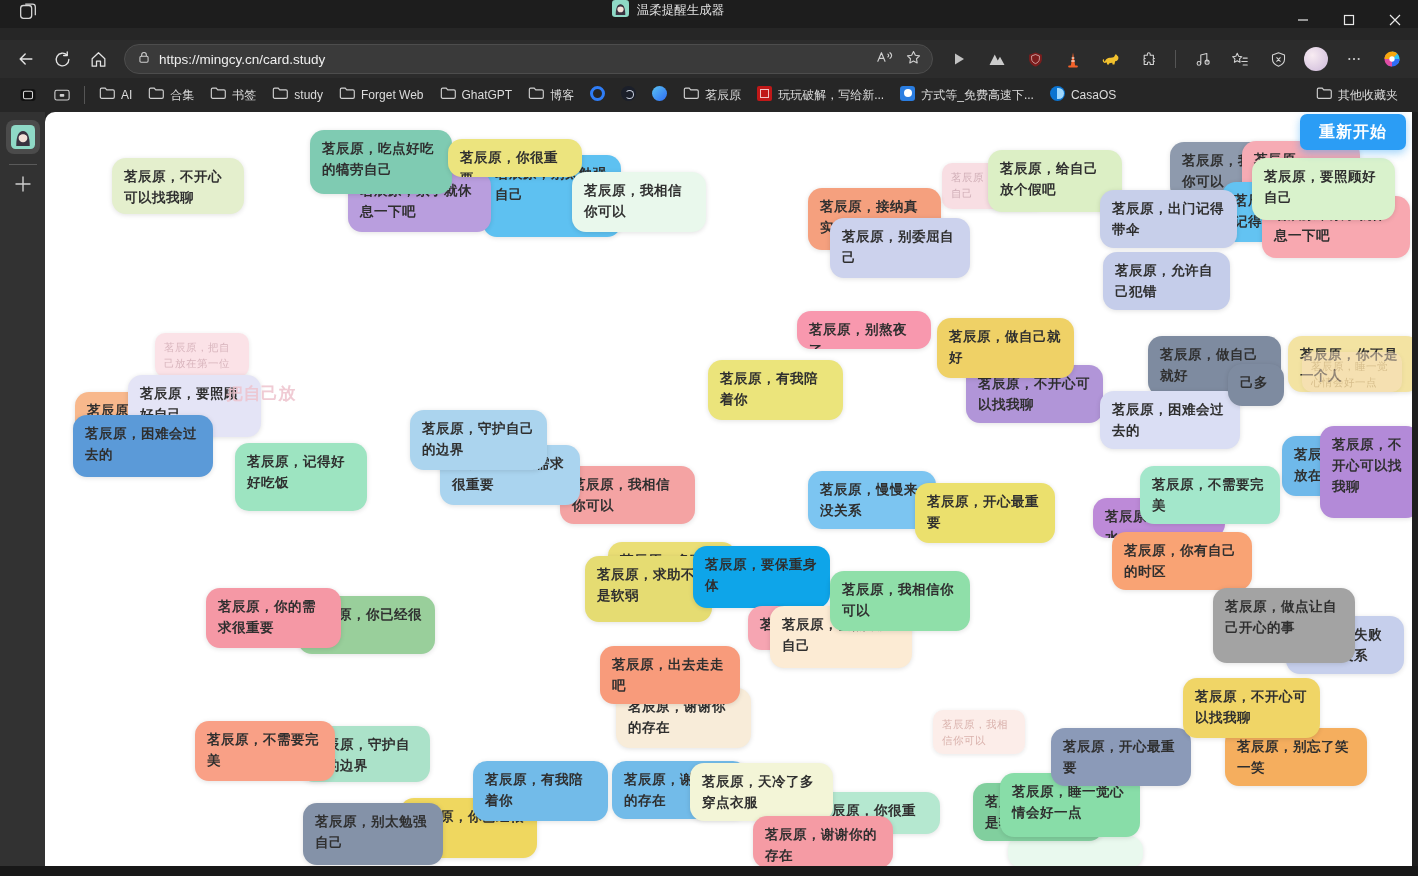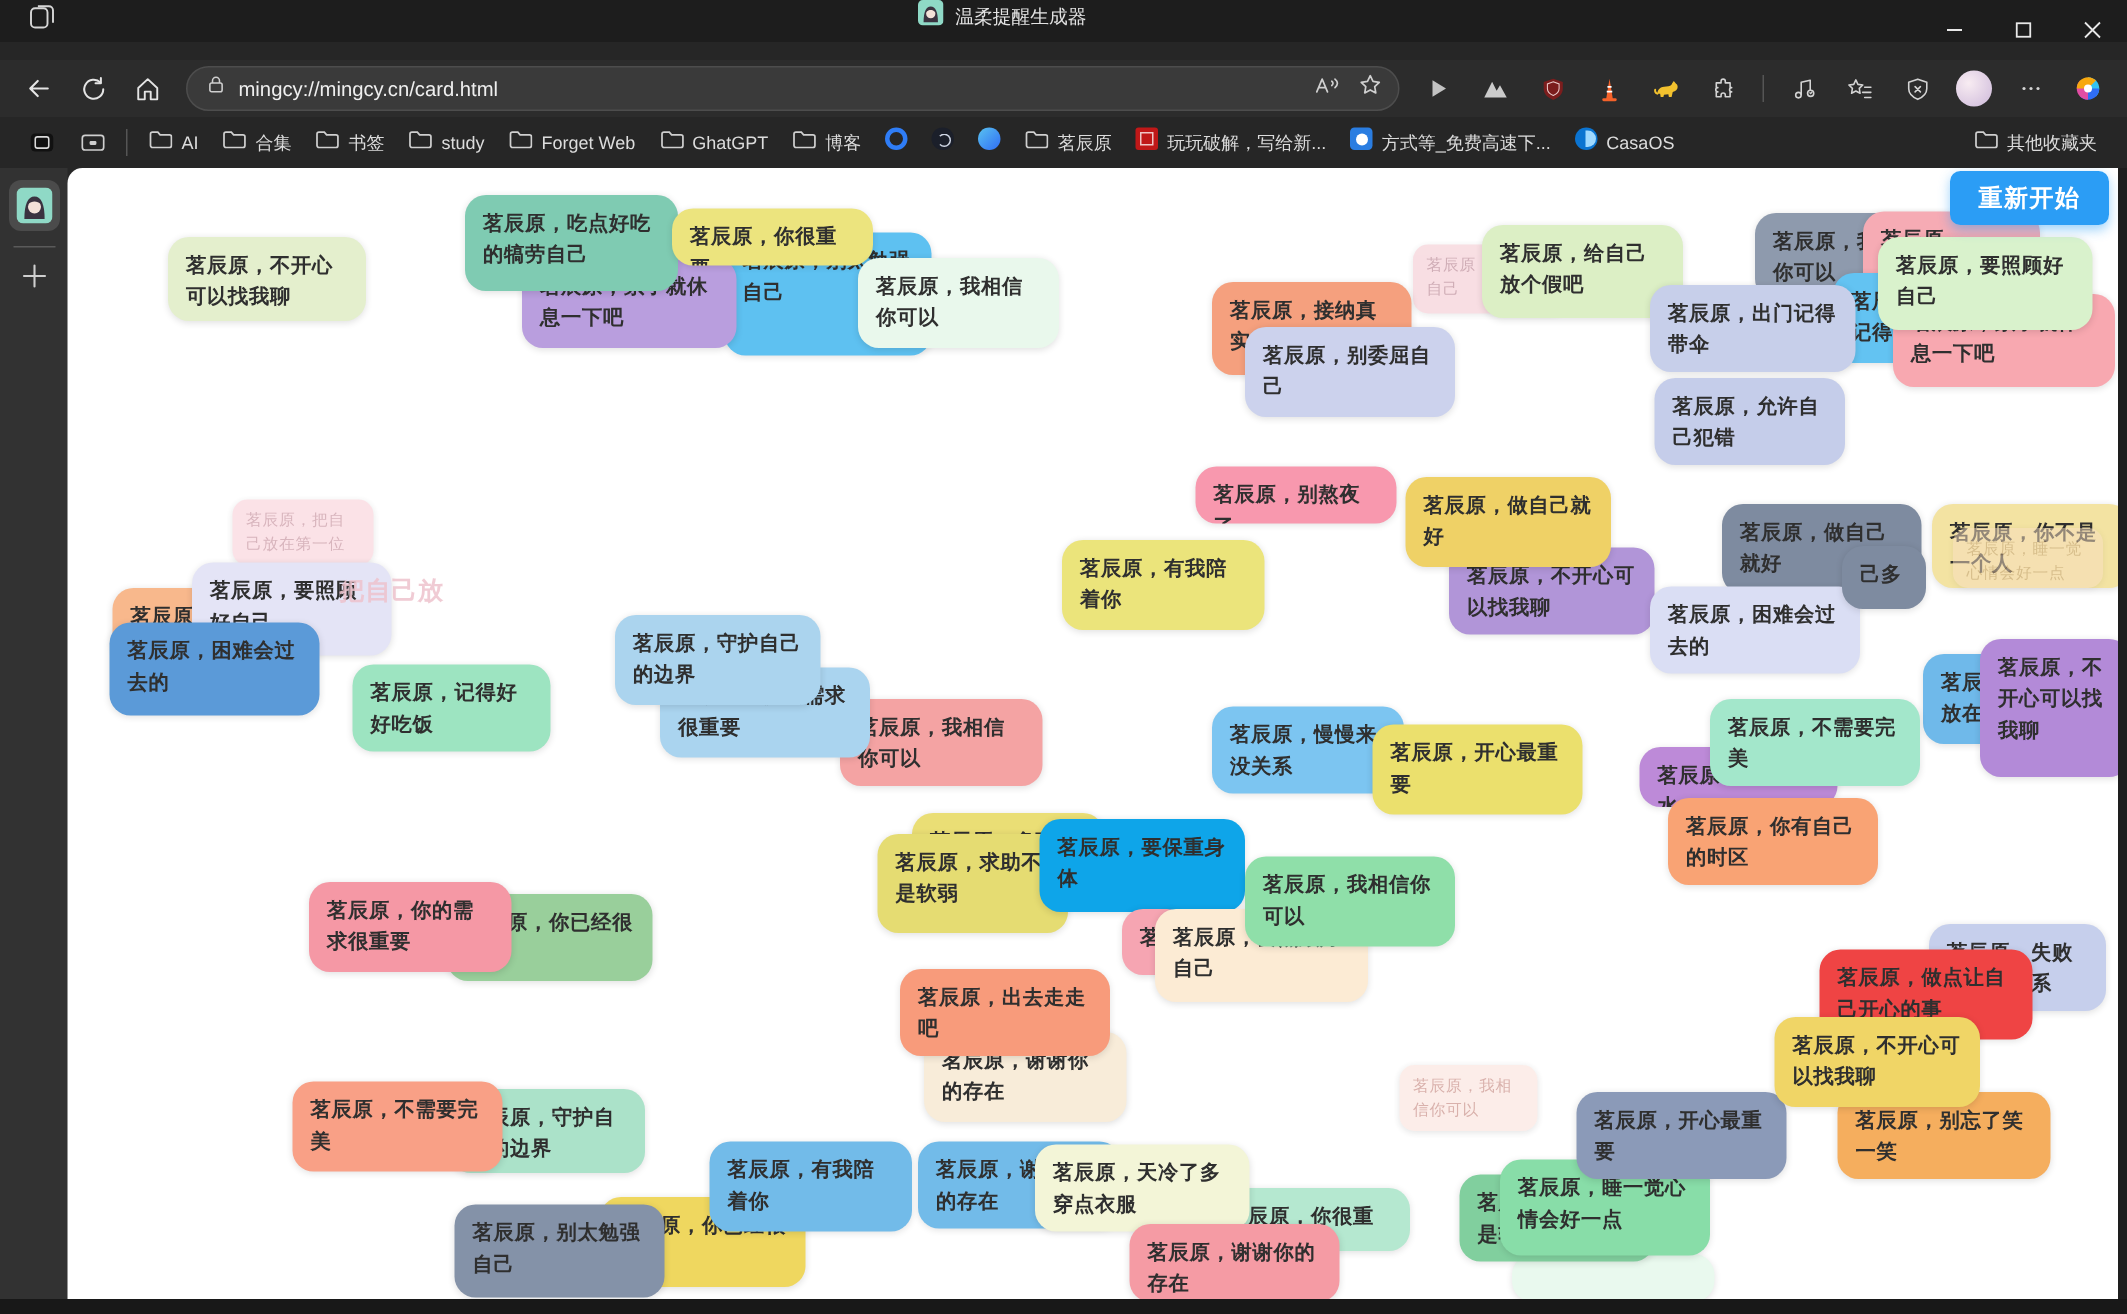--- a/index.html
+++ b/index.html
@@ -118,21 +118,21 @@
         <svg width="19" height="19" viewBox="0 0 24 24">
           <path d="M4 11l8-7.5L20 11v9.5h-5.5V14h-5v6.5H4z" fill="none" stroke="#e4e4e4" stroke-width="1.6" stroke-linejoin="round"></path>
         </svg>
       </span>
 
     <div class="addressbar">
       <span><svg width="14" height="15" viewBox="0 0 24 24">
             <rect x="5" y="10" width="14" height="10" rx="2" fill="none" stroke="#cfcfcf" stroke-width="1.8"></rect>
             <path d="M8 10V7.5a4 4 0 0 1 8 0V10" fill="none" stroke="#cfcfcf" stroke-width="1.8"></path>
           </svg></span>
-      <span class="url">mingcy://mingcy.cn/card.html</span>
+      <span class="url">https://mingcy.cn/card.study</span>
       <div class="pill-right">
         <span><svg width="20" height="16" viewBox="0 0 28 20">
               <path d="M4 16L9 4l5 12M5.7 12h6.6" fill="none" stroke="#cfcfcf" stroke-width="1.6" stroke-linecap="round" stroke-linejoin="round"></path>
               <path d="M18 6c1.5 1 1.5 3 0 4M21 4c3 2.5 3 5.5 0 8" fill="none" stroke="#cfcfcf" stroke-width="1.6" stroke-linecap="round"></path>
             </svg></span>
         <span><svg width="17" height="17" viewBox="0 0 24 24">
               <path d="M12 3.5l2.6 5.4 5.9.8-4.3 4.1 1 5.9-5.2-2.8-5.2 2.8 1-5.9L3.5 9.7l5.9-.8z" fill="none" stroke="#cfcfcf" stroke-width="1.6" stroke-linejoin="round"></path>
             </svg></span>
       </div>
     </div>
@@ -342,21 +342,21 @@
         <div class="card" style="left: 1177px; top: 70px; width: 112px; height: 60px; background: rgb(99, 195, 242); z-index: 13;">茗辰原，出门记得带伞</div>
         <div class="card" style="left: 1055px; top: 78px; width: 137px; height: 58px; background: rgb(199, 207, 234); z-index: 14;">茗辰原，出门记得带伞</div>
         <div class="card" style="left: 1217px; top: 84px; width: 148px; height: 62px; background: rgb(248, 168, 176); z-index: 15;">茗辰原，累了就休息一下吧</div>
         <div class="card" style="left: 1207px; top: 46px; width: 143px; height: 62px; background: rgb(217, 242, 204); z-index: 16;">茗辰原，要照顾好自己</div>
         <div class="card" style="left: 1058px; top: 140px; width: 127px; height: 58px; background: rgb(197, 205, 234); z-index: 17;">茗辰原，允许自己犯错</div>
         <div class="card small" style="left: 110px; top: 221px; width: 94px; height: 44px; background: rgb(251, 219, 226); color: rgb(207, 163, 173); opacity: 0.8; z-index: 18;">茗辰原，把自己放在第一位</div>
         <div class="card" style="left: 30px; top: 280px; width: 80px; height: 48px; background: rgb(248, 184, 140); z-index: 19;">茗辰原，</div>
         <div class="card" style="left: 83px; top: 263px; width: 133px; height: 62px; background: rgb(228, 228, 246); z-index: 20;">茗辰原，要照顾好自己</div>
         <div class="card plain" style="left: 137px; top: 271px; width: 120px; height: 34px; color: rgb(238, 195, 205); opacity: 0.85; font-size: 17px; z-index: 21;">把自己放</div>
         <div class="card" style="left: 28px; top: 303px; width: 140px; height: 62px; background: rgb(91, 154, 216); z-index: 22;">茗辰原，困难会过去的</div>
-        <div class="card" style="left: 190px; top: 331px; width: 132px; height: 58px; background: rgb(157, 228, 193); z-index: 23;">茗辰原，记得好好吃饭</div>
+        <div class="card" style="left: 190px; top: 331px; width: 132px; height: 68px; background: rgb(157, 228, 193); z-index: 23;">茗辰原，记得好好吃饭</div>
         <div class="card" style="left: 515px; top: 354px; width: 135px; height: 58px; background: rgb(244, 163, 163); z-index: 24;">茗辰原，我相信你可以</div>
         <div class="card" style="left: 395px; top: 333px; width: 140px; height: 60px; background: rgb(170, 212, 239); z-index: 25;">茗辰原，你的需求很重要</div>
         <div class="card" style="left: 365px; top: 298px; width: 137px; height: 60px; background: rgb(171, 212, 238); z-index: 26;">茗辰原，守护自己的边界</div>
         <div class="card" style="left: 752px; top: 199px; width: 134px; height: 38px; background: rgb(248, 152, 174); z-index: 27;">茗辰原，别熬夜了</div>
         <div class="card" style="left: 921px; top: 253px; width: 137px; height: 58px; background: rgb(177, 149, 216); z-index: 28;">茗辰原，不开心可以找我聊</div>
         <div class="card" style="left: 892px; top: 206px; width: 137px; height: 60px; background: rgb(239, 209, 102); z-index: 29;">茗辰原，做自己就好</div>
         <div class="card" style="left: 663px; top: 248px; width: 135px; height: 60px; background: rgb(235, 228, 123); z-index: 30;">茗辰原，有我陪着你</div>
         <div class="card" style="left: 1103px; top: 224px; width: 133px; height: 60px; background: rgb(126, 139, 160); z-index: 31;">茗辰原，做自己就好</div>
         <div class="card" style="left: 1055px; top: 279px; width: 140px; height: 58px; background: rgb(218, 222, 244); z-index: 32;">茗辰原，困难会过去的</div>
         <div class="card" style="left: 1183px; top: 252px; width: 56px; height: 42px; background: rgb(126, 139, 160); z-index: 33;">己多</div>
@@ -387,21 +387,21 @@
         <div class="card" style="left: 428px; top: 649px; width: 135px; height: 60px; background: rgb(114, 187, 233); z-index: 58;">茗辰原，有我陪着你</div>
         <div class="card" style="left: 761px; top: 680px; width: 134px; height: 42px; background: rgb(181, 232, 208); z-index: 59;">茗辰原，你很重要</div>
         <div class="card" style="left: 567px; top: 649px; width: 135px; height: 58px; background: rgb(114, 187, 233); z-index: 60;">茗辰原，谢谢你的存在</div>
         <div class="card" style="left: 645px; top: 651px; width: 143px; height: 58px; background: rgb(243, 245, 215); z-index: 61;">茗辰原，天冷了多穿点衣服</div>
         <div class="card" style="left: 708px; top: 704px; width: 140px; height: 52px; background: rgb(245, 155, 164); z-index: 62;">茗辰原，谢谢你的存在</div>
         <div class="card" style="left: 963px; top: 724px; width: 135px; height: 32px; background: rgb(233, 249, 238); z-index: 63;"></div>
         <div class="card" style="left: 928px; top: 671px; width: 130px; height: 58px; background: rgb(129, 207, 158); z-index: 64;">茗辰原，求助不是软弱</div>
         <div class="card" style="left: 955px; top: 661px; width: 140px; height: 64px; background: rgb(136, 221, 168); z-index: 65;">茗辰原，睡一觉心情会好一点</div>
         <div class="card" style="left: 1006px; top: 616px; width: 140px; height: 58px; background: rgb(139, 154, 184); z-index: 66;">茗辰原，开心最重要</div>
         <div class="card" style="left: 1241px; top: 504px; width: 118px; height: 58px; background: rgb(198, 207, 236); z-index: 67;">茗辰原，失败了也没关系</div>
-        <div class="card" style="left: 1168px; top: 476px; width: 142px; height: 60px; background: #ef4444; z-index: 68; margin-top: 45px;">茗辰原，做点让自己开心的事</div>
+        <div class="card" style="left: 1168px; top: 476px; width: 142px; height: 75px; background: #a3a3a3; z-index: 68;">茗辰原，做点让自己开心的事</div>
         <div class="card" style="left: 1180px; top: 616px; width: 142px; height: 58px; background: rgb(245, 174, 94); z-index: 69;">茗辰原，别忘了笑一笑</div>
         <div class="card" style="left: 1138px; top: 566px; width: 137px; height: 60px; background: rgb(240, 213, 102); z-index: 70;">茗辰原，不开心可以找我聊</div>
       </div>
 
     <div class="edge-r"></div>
     <div class="edge-b"></div>
   </div>
 </div>
 
 </body></html>

